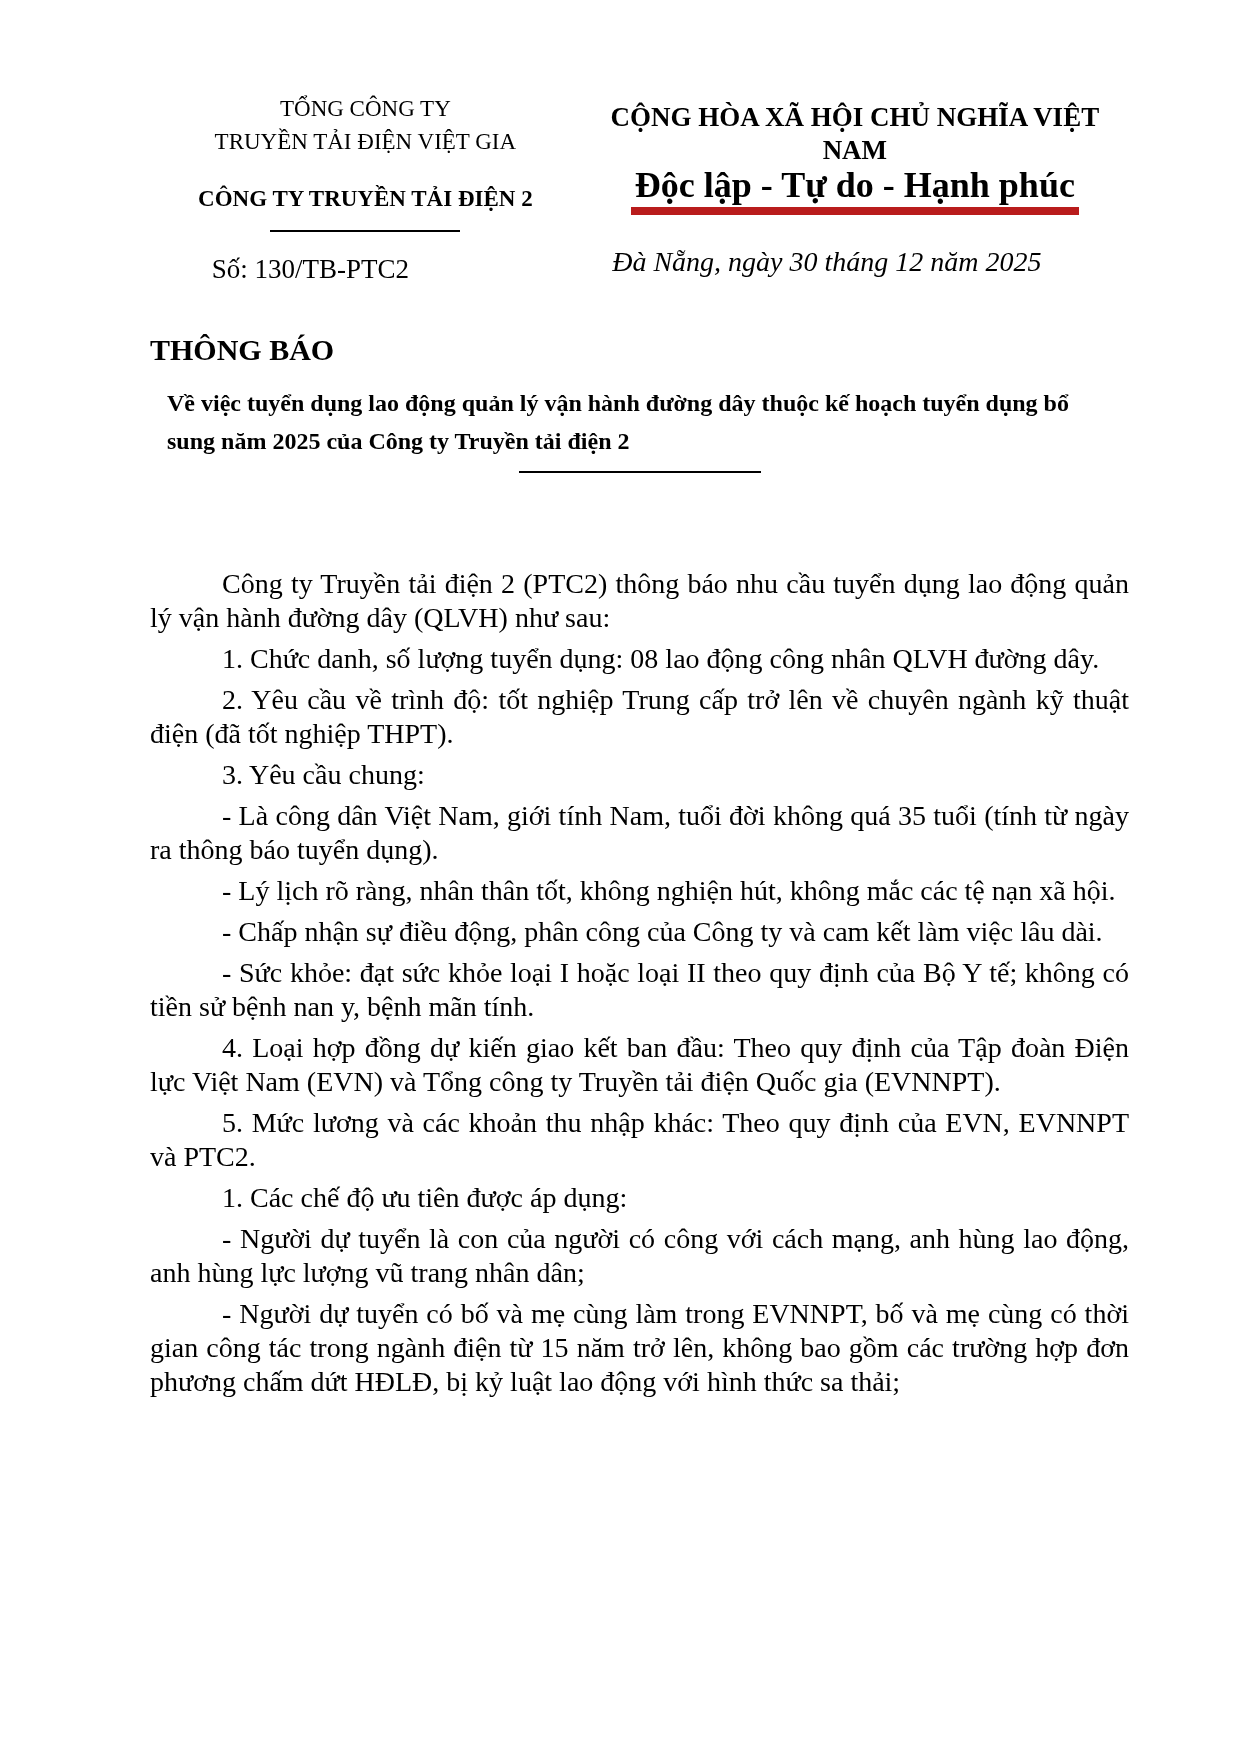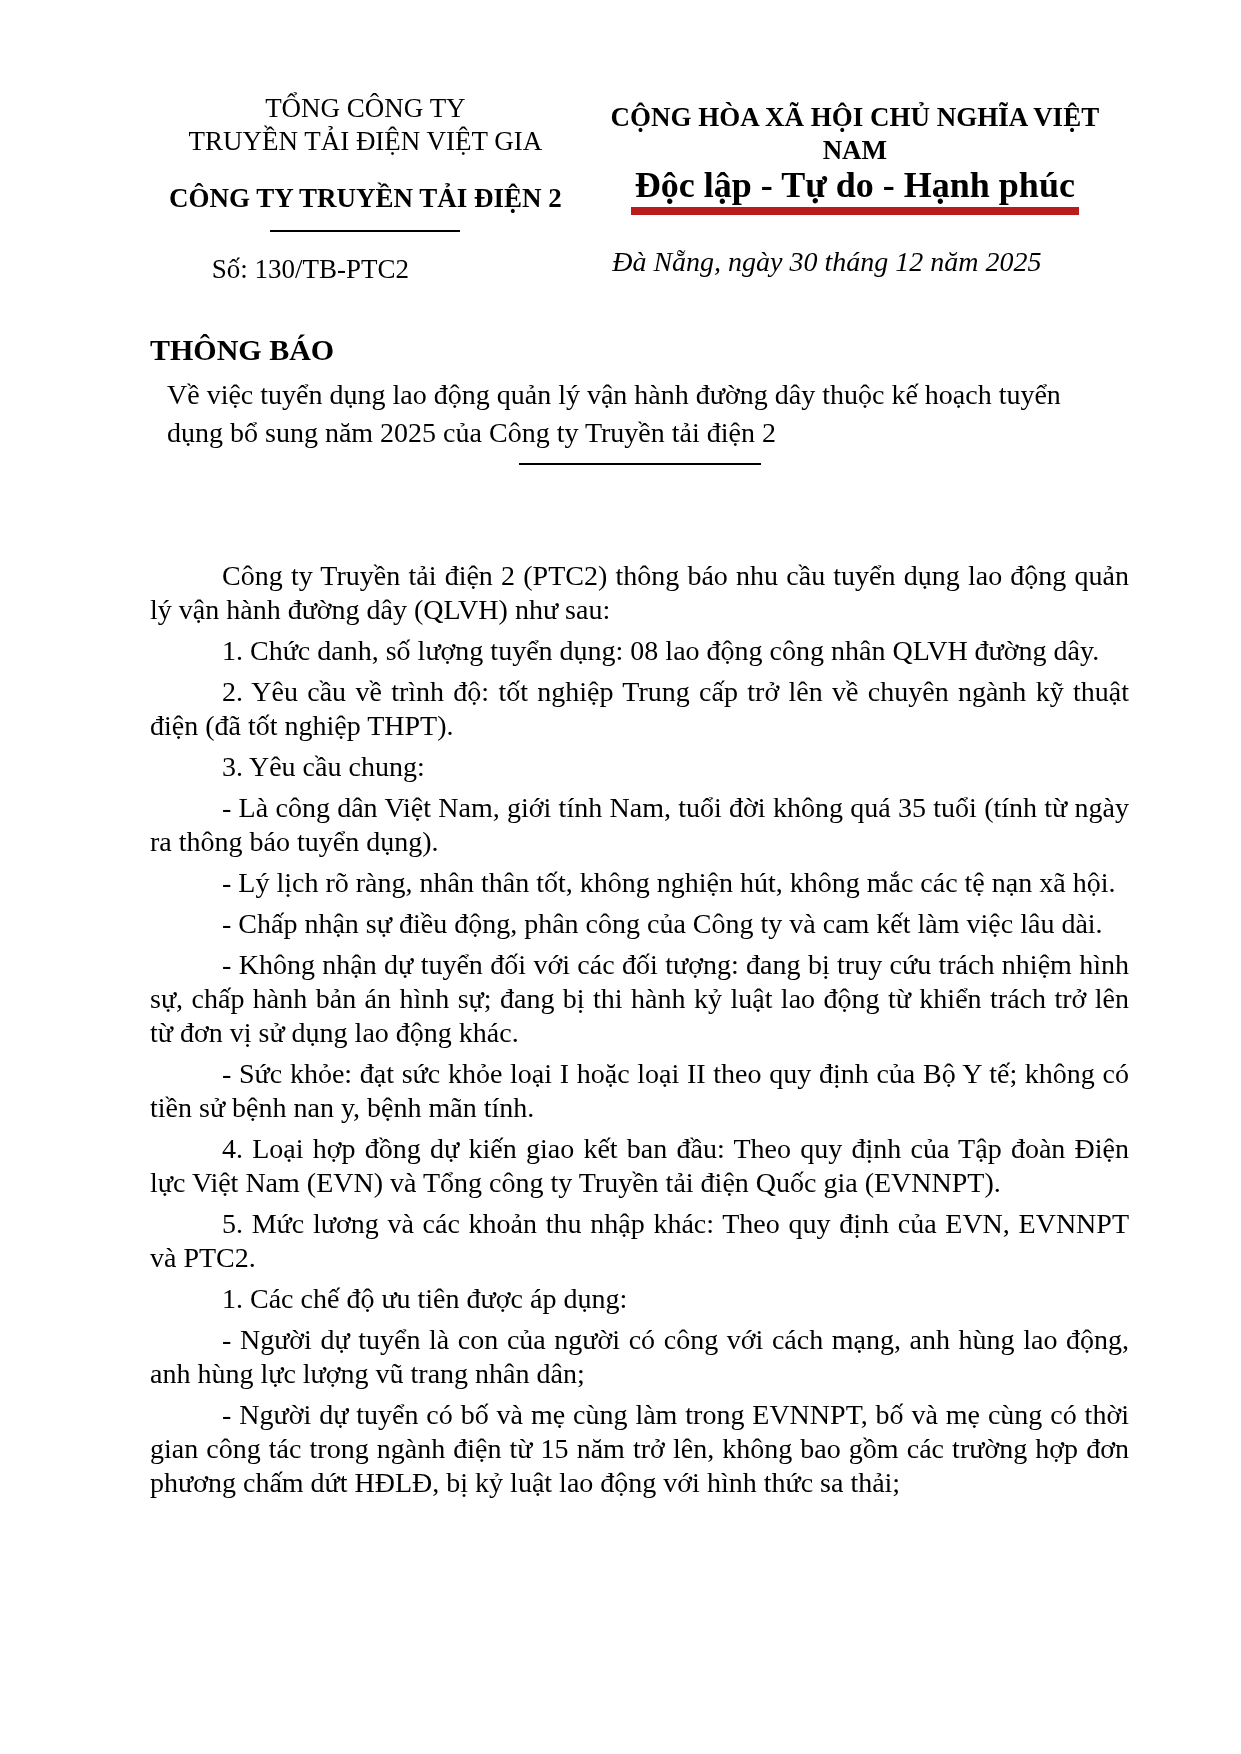--- a/index.html
+++ b/index.html
@@ -19,21 +19,21 @@
     padding: 92px 112px 40px 150px;
     background: #ffffff;
     overflow: hidden;
   }
 
   
   .doc-header { display: flex; align-items: flex-start; }
   .col-issuer { width: 44%; text-align: center; }
   .col-national { width: 56%; text-align: center; }
 
-  .issuer-line { font-size: 27px; line-height: 33px; }
+  .issuer-line { font-size: 23px; line-height: 33px; }
   .issuer-line.bold { font-weight: bold; margin-top: 24px; }
   .issuer-underline {
     width: 190px; height: 0;
     border-top: 2px solid #000;
     margin: 15px auto 0 auto;
   }
   .doc-number {
     font-size: 27px; line-height: 30px;
     margin-top: 22px;
     margin-right: 110px; 
@@ -51,23 +51,23 @@
     font-style: italic;
     font-size: 28px; line-height: 30px;
     margin-top: 32px;
     margin-right: 56px; 
   }
 
   
   .title-block { text-align: left; margin-top: 48px; }
   .doc-heading { font-weight: bold; font-size: 30px; line-height: 36px; }
   .doc-subtitle {
-    font-weight: normal; font-size: 28px; line-height: 38px;
+    font-weight: bold; font-size: 24px; line-height: 38px;
     max-width: 945px;
-    margin: 8px auto 0 auto;
+    margin: 16px auto 0 auto;
   }
   .subtitle-underline {
     width: 242px; height: 0;
     border-top: 2px solid #000;
     margin: 11px auto 0 auto;
   }
 
   
   .doc-body {
     margin-top: 94px;
@@ -112,21 +112,20 @@
   </div>
 
   <div class="doc-body">
     <p>Công ty Truyền tải điện 2 (PTC2) thông báo nhu cầu tuyển dụng lao động quản lý vận hành đường dây (QLVH) như sau:</p>
     <p>1. Chức danh, số lượng tuyển dụng: 08 lao động công nhân QLVH đường dây.</p>
     <p>2. Yêu cầu về trình độ: tốt nghiệp Trung cấp trở lên về chuyên ngành kỹ thuật điện (đã tốt nghiệp THPT).</p>
     <p>3. Yêu cầu chung:</p>
     <p>- Là công dân Việt Nam, giới tính Nam, tuổi đời không quá 35 tuổi (tính từ ngày ra thông báo tuyển dụng).</p>
     <p>- Lý lịch rõ ràng, nhân thân tốt, không nghiện hút, không mắc các tệ nạn xã hội.</p>
     <p>- Chấp nhận sự điều động, phân công của Công ty và cam kết làm việc lâu dài.</p>
-    <p>- Không nhận dự tuyển đối với các đối tượng: đang bị truy cứu trách nhiệm hình sự, chấp hành bản án hình sự; đang bị thi hành kỷ luật lao động từ khiển trách trở lên từ đơn vị sử dụng lao động khác.</p>
     <p>- Sức khỏe: đạt sức khỏe loại I hoặc loại II theo quy định của Bộ Y tế; không có tiền sử bệnh nan y, bệnh mãn tính.</p>
     <p>4. Loại hợp đồng dự kiến giao kết ban đầu: Theo quy định của Tập đoàn Điện lực Việt Nam (EVN) và Tổng công ty Truyền tải điện Quốc gia (EVNNPT).</p>
     <p>5. Mức lương và các khoản thu nhập khác: Theo quy định của EVN, EVNNPT và PTC2.</p>
     <p>1. Các chế độ ưu tiên được áp dụng:</p>
     <p>- Người dự tuyển là con của người có công với cách mạng, anh hùng lao động, anh hùng lực lượng vũ trang nhân dân;</p>
     <p>- Người dự tuyển có bố và mẹ cùng làm trong EVNNPT, bố và mẹ cùng có thời gian công tác trong ngành điện từ 15 năm trở lên, không bao gồm các trường hợp đơn phương chấm dứt HĐLĐ, bị kỷ luật lao động với hình thức sa thải;</p>
   </div>
 
 </div>
 

